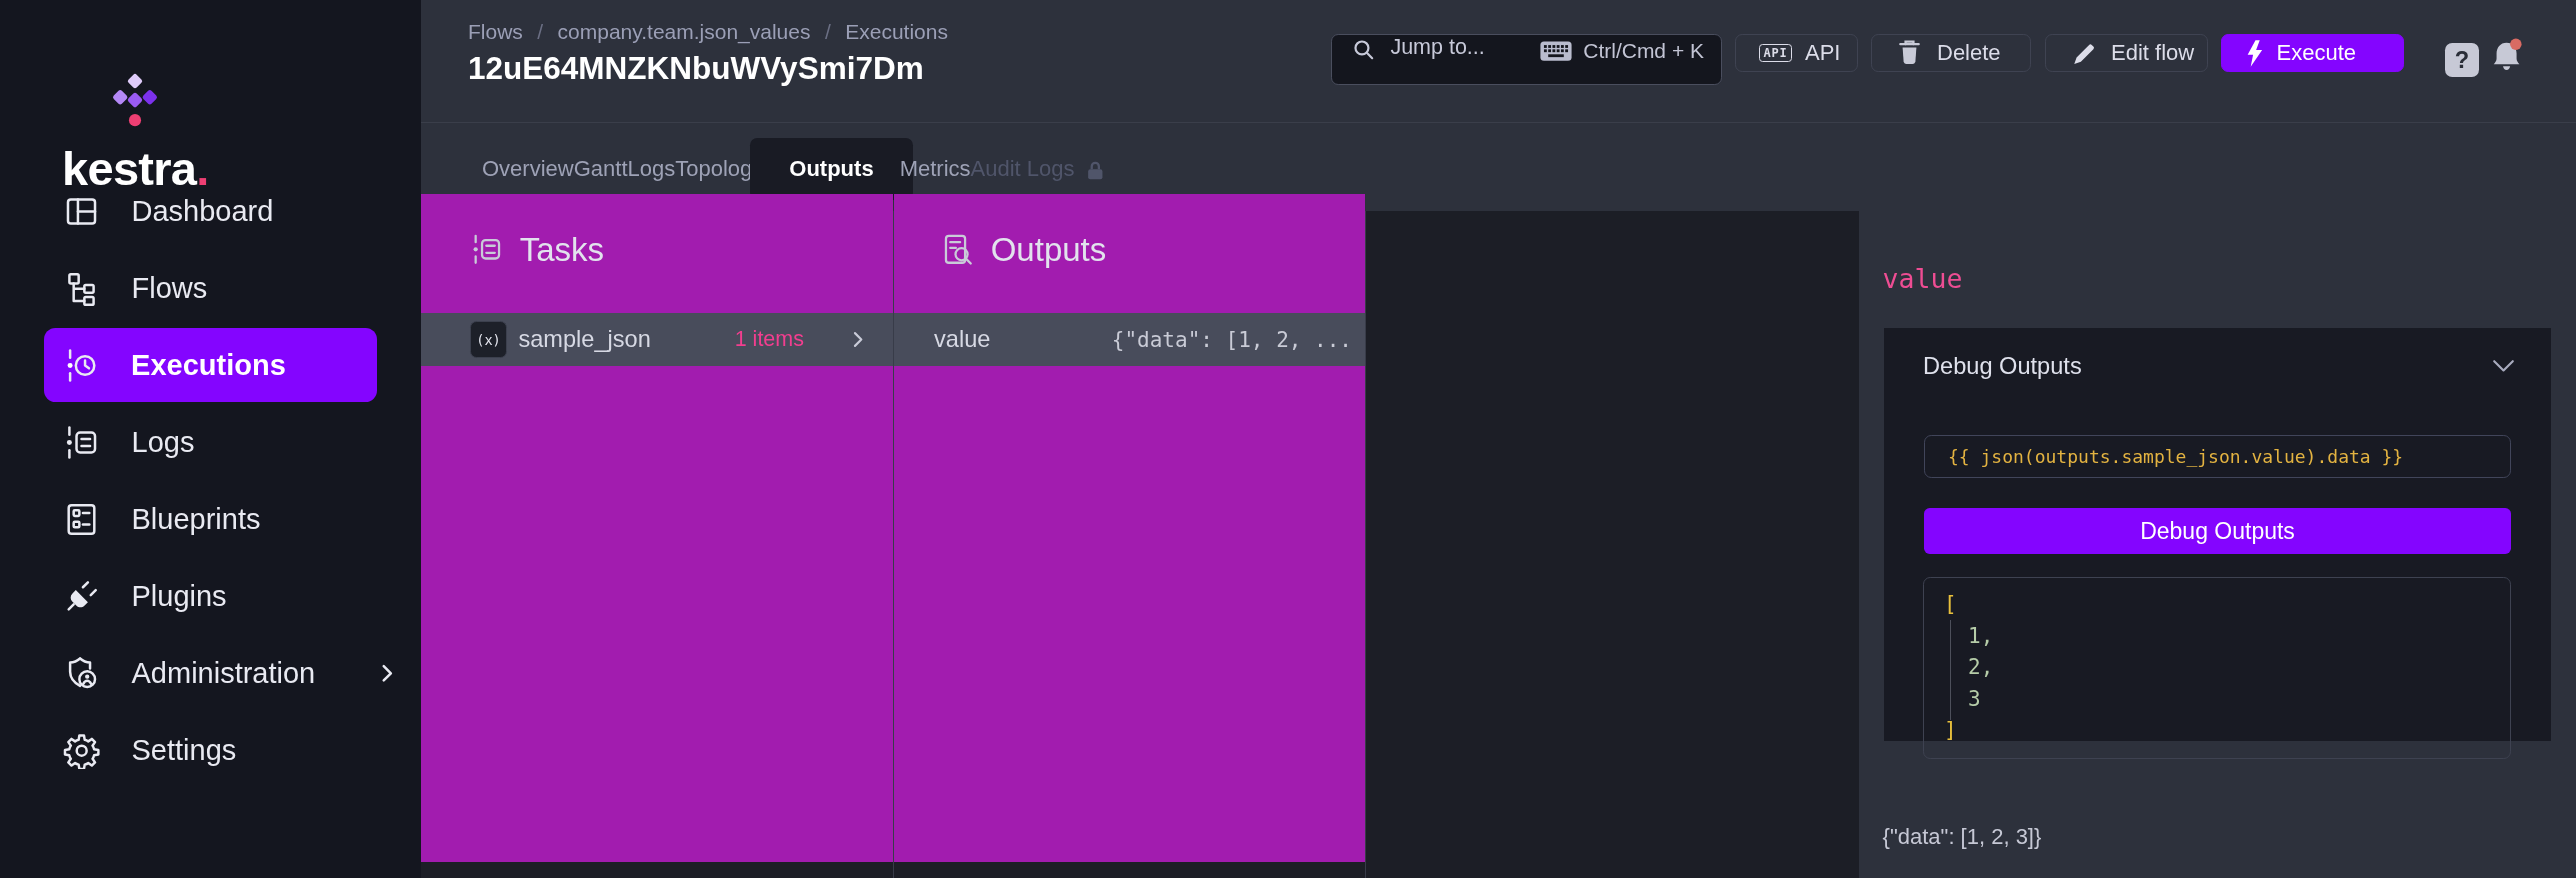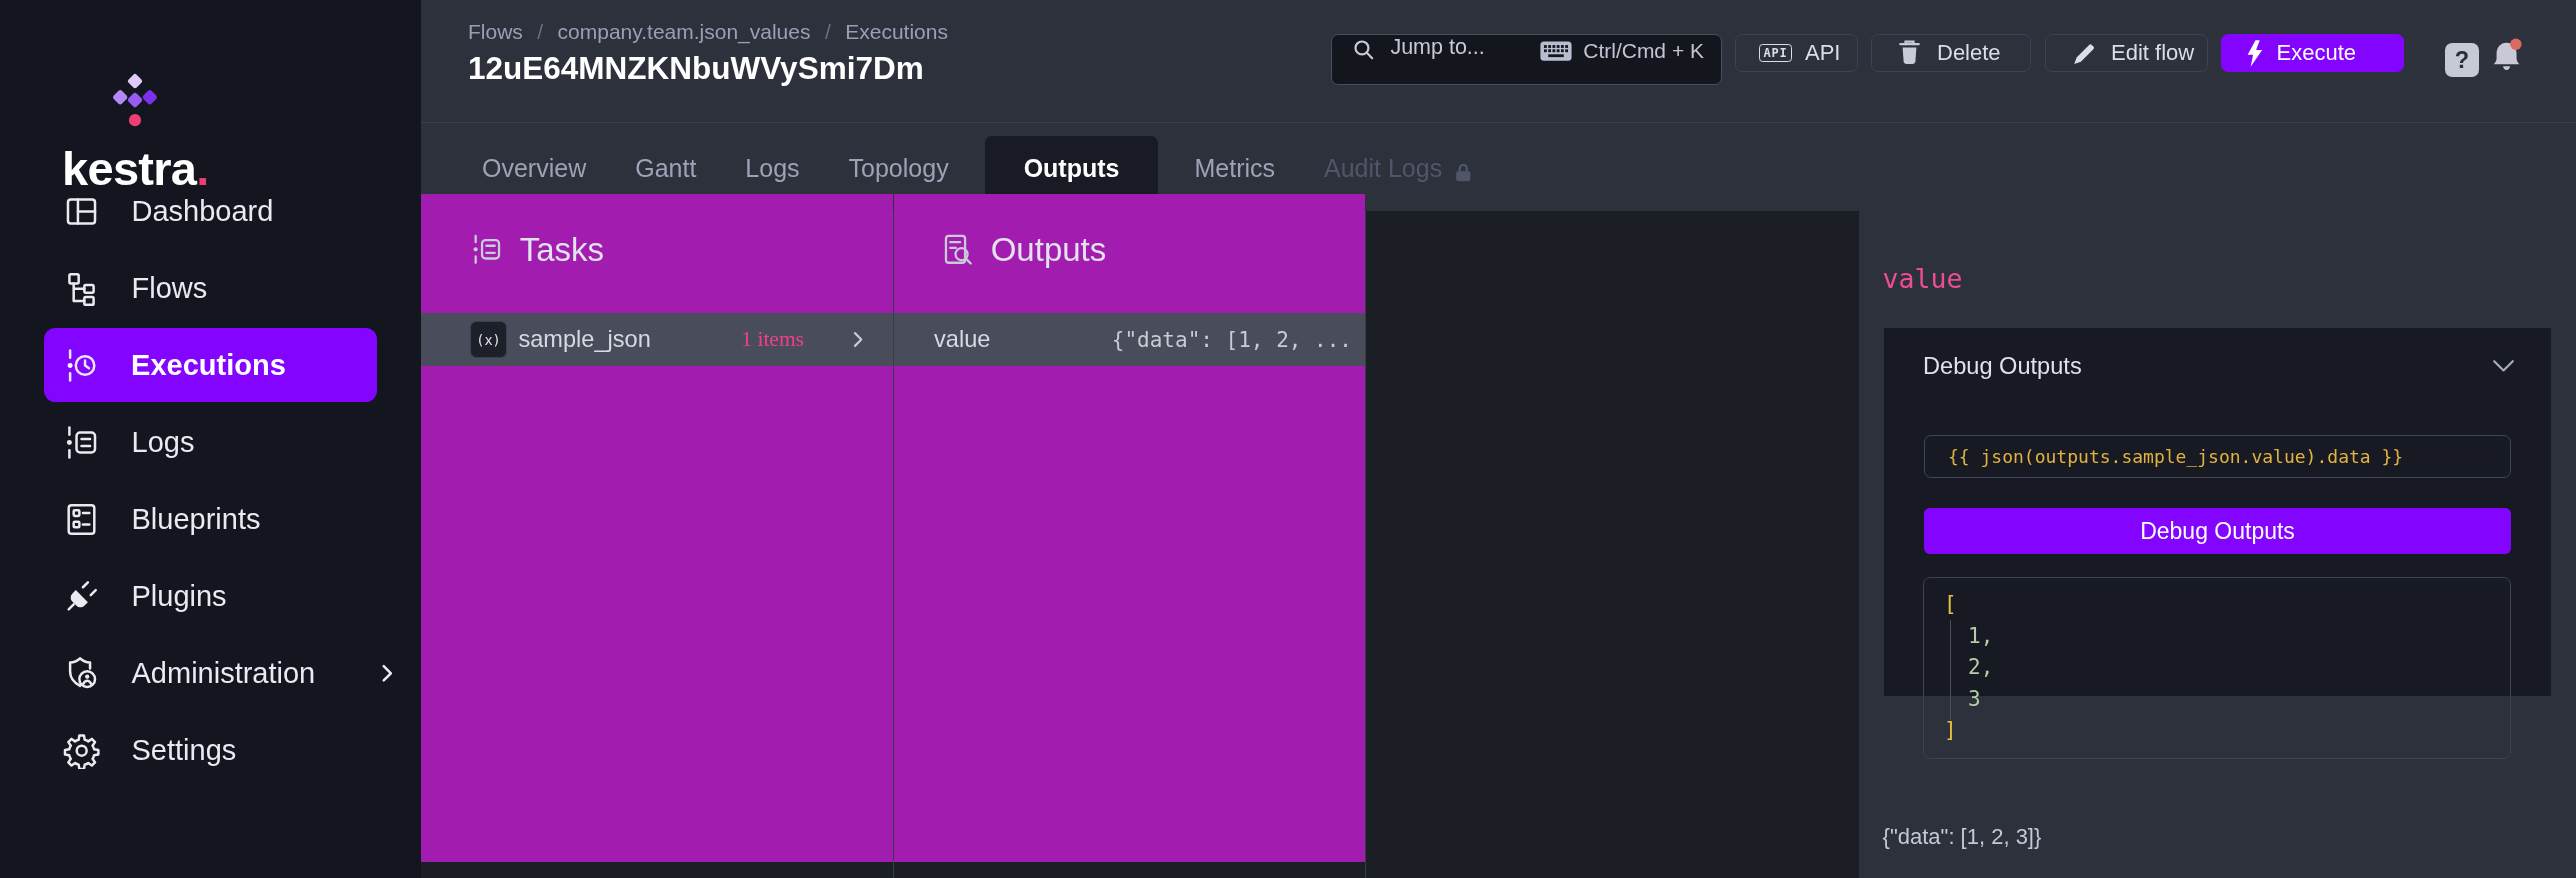--- a/index.html
+++ b/index.html
@@ -46,22 +46,22 @@
   #btn-exec   { left:1800px; width:183px; }
   .api-chip { font-family:"DejaVu Sans Mono",monospace; font-size:12px; font-weight:bold;
               border:1.8px solid #dcdde9; border-radius:3.6px; padding:1.4px 3.6px; letter-spacing:0.7px; }
   #help-btn { position:absolute; left:2024px; top:43px; width:34px; height:34px;
               background:#c7c9d6; border-radius:7.2px; color:#2a2e38; font-size:23.6px;
               font-weight:bold; display:flex; align-items:center; justify-content:center; cursor:pointer; }
   #bell-btn { position:absolute; left:2067px; top:37px; width:40px; height:43px; cursor:pointer; }
 
   
   #tabbar { position:absolute; left:421px; top:125px; width:2155px; height:87px;
-            display:flex; align-items:center; padding-left:61px; gap:49px;
-            font-size:25px; color:#9ea2b6; background:#2d313c; }
+            display:flex; align-items:center; padding-left:61px; 
+            font-size:22px; color:#9ea2b6; background:#2d313c; }
   .tab { cursor:pointer; white-space:nowrap; }
   .tab.active { background:#191b24; border-radius:7.2px; padding:18px 39px;
                 color:#ffffff; font-weight:bold; margin:0 -13px; }
   .tab.disabled { color:#50556a; display:flex; align-items:flex-end; gap:11.4px; cursor:default; }
 
   
   #content-bg { position:absolute; left:421px; top:211px; width:1438px; height:668px; background:#1c1e26; }
   .col { position:absolute; top:194px; height:668px; background:#a21caf; }
   #col-tasks   { left:421px;  width:472px; }
   #col-outputs { left:894px; width:471px; }
@@ -71,31 +71,31 @@
   .panel-head svg { stroke:#c9cbd8; }
 
   .data-row { position:absolute; top:119px; left:0; width:100%; height:53px;
               background:#484c5b; display:flex; align-items:center; cursor:pointer; }
   #task-row .task-icon { margin-left:49px; width:37px; height:37px; background:#1d2029;
               border:1.4px solid #3c404e; border-radius:6.4px; display:flex; align-items:center;
               justify-content:center; color:#e6e7f0;
               font-family:"DejaVu Sans Mono",monospace; font-size:13.6px; }
   #task-row .task-name { margin-left:11.4px; color:#d7d9e4; font-size:23.6px; }
   #task-row .task-badge { margin-left:auto; color:#f23e8f; font-size:21.5px;
-              font-family:Liberation Serif, serif; }
+              font-family:Liberation Sans, sans-serif; }
   #task-row .row-chevron { margin-left:46px; margin-right:26px; }
   #value-row .out-key { margin-left:40px; color:#d7d9e4; font-size:23.6px; }
   #value-row .out-preview { margin-left:auto; margin-right:13px; color:#c9cbd6; font-size:21px;
               font-family:"DejaVu Sans Mono",monospace; white-space:pre; }
 
   
   #detail { position:absolute; left:1859px; top:211px; width:717px; height:668px; background:#2d313c; }
   #detail-title { position:absolute; left:23.6px; top:52px; color:#ee4d93;
                   font-family:"DejaVu Sans Mono",monospace; font-size:26.5px; }
-  #debug-card { position:absolute; left:25px; top:117px; width:667px; height:368px;
+  #debug-card { position:absolute; left:25px; top:117px; width:667px; height:413px;
                 background:#181a23; }
   #debug-card .card-head { position:absolute; left:39px; right:36px; top:18.6px; height:40px;
                 display:flex; align-items:center; justify-content:space-between;
                 color:#dfe1ec; font-size:23.6px; cursor:pointer; }
   #expr-box { position:absolute; left:40px; top:107px; width:587px; height:43px;
               border:1.4px solid #41455a; border-radius:7.2px; display:flex; align-items:center;
               padding:0 23px; }
   #expr-box .expr { color:#e3b341; font-family:"DejaVu Sans Mono",monospace; font-size:18px; white-space:pre; }
   #debug-btn { position:absolute; left:40px; top:180px; width:587px; height:46px;
                background:#8405ff; border:none; border-radius:5.7px; color:#ffffff;

